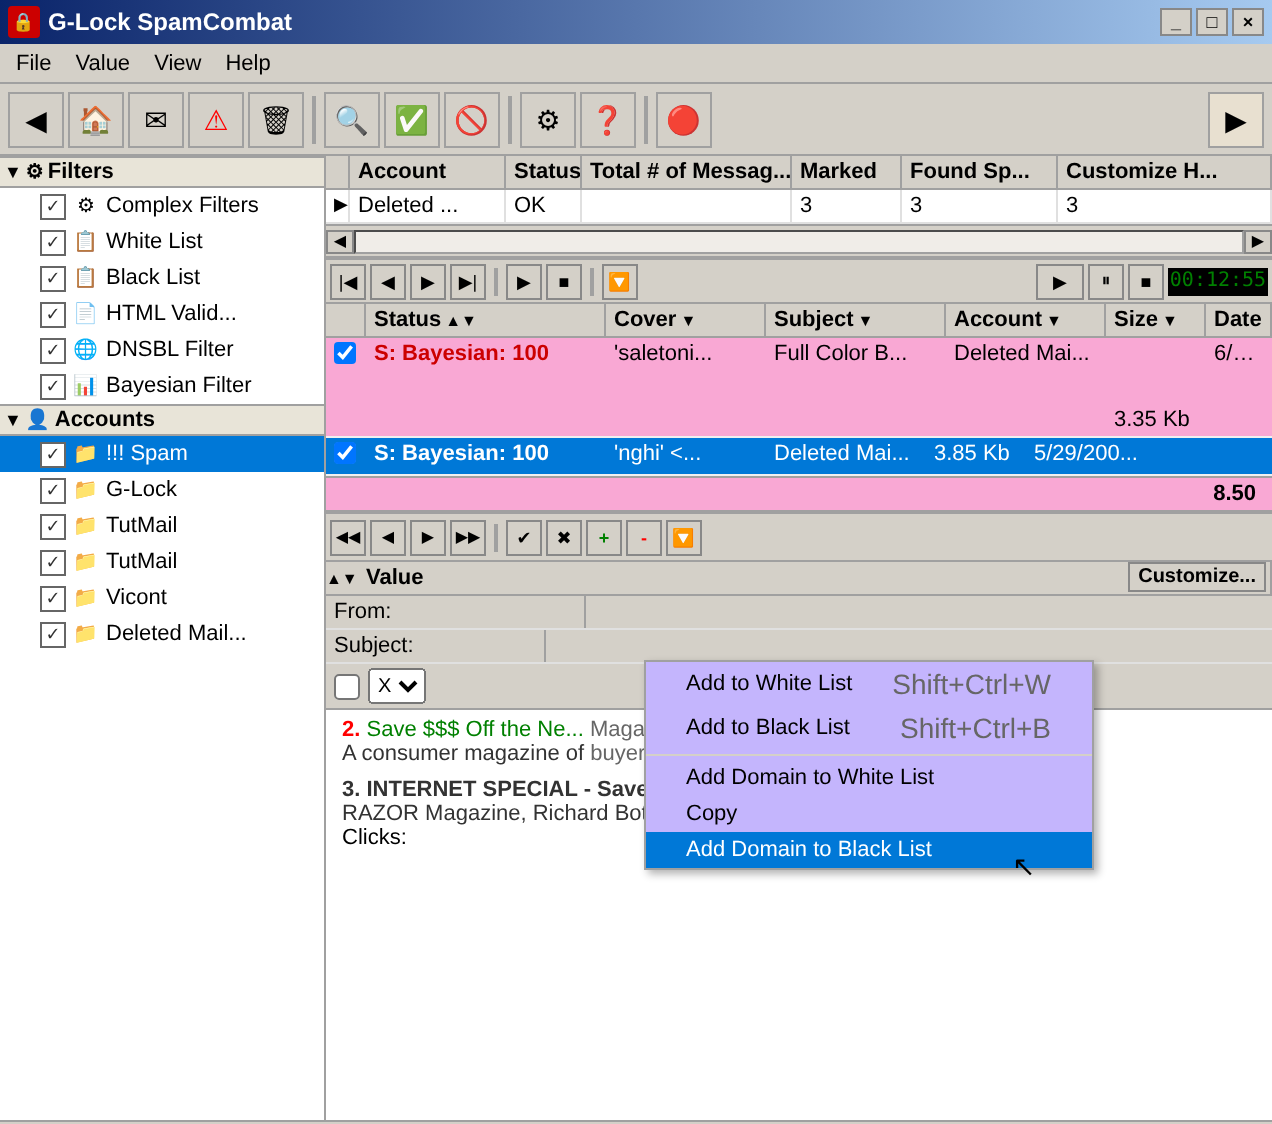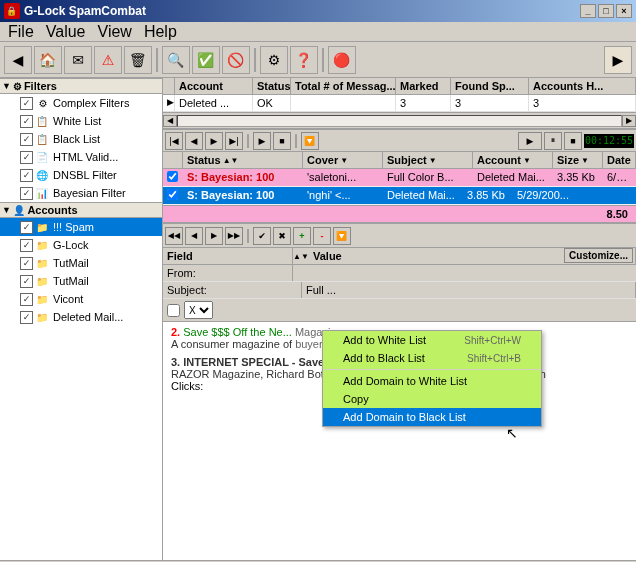--- a/index.html
+++ b/index.html
@@ -7,21 +7,21 @@
 
     
     .titlebar { background: linear-gradient(to right, #0a246a, #a6caf0); height: 22px; display: flex; align-items: center; padding: 0 4px; color: white; font-weight: bold; font-size: 12px; }
     .titlebar-icon { width: 16px; height: 16px; background: #cc0000; border-radius: 2px; margin-right: 4px; display: flex; align-items: center; justify-content: center; font-size: 9px; color: white; }
     .titlebar-title { flex: 1; }
     .titlebar-buttons { display: flex; gap: 2px; }
     .titlebar-btn { width: 16px; height: 14px; background: #d4d0c8; border: 1px solid #888; display: flex; align-items: center; justify-content: center; font-size: 9px; cursor: pointer; color: #000; }
 
     
     .menubar { background: #d4d0c8; height: 20px; display: flex; align-items: center; padding: 0 2px; border-bottom: 1px solid #a0a0a0; }
-    .menubar-item { padding: 2px 6px; font-size: 16px; cursor: pointer; text-align: center; }
+    .menubar-item { padding: 2px 6px; font-size: 11px; cursor: pointer; text-align: center; }
 
     
     .toolbar { background: #d4d0c8; height: 36px; display: flex; align-items: center; padding: 2px 4px; border-bottom: 1px solid #a0a0a0; gap: 2px; }
     .toolbar-btn { width: 28px; height: 28px; background: #d4d0c8; border: 1px solid #a0a0a0; display: flex; align-items: center; justify-content: center; cursor: pointer; font-size: 14px; }
     .toolbar-separator { width: 2px; height: 24px; background: #a0a0a0; margin: 0 2px; }
 
     
     .main-container { display: flex; flex-direction: column; height: calc(562px - 58px); }
 
     
@@ -56,24 +56,24 @@
     .msg-row.selected { background: #0078d7; color: white; }
     .msg-cell { padding: 2px 4px; font-size: 11px; overflow: hidden; text-overflow: ellipsis; white-space: nowrap; }
     .fv-cell { padding: 2px 4px; font-size: 11px; border-right: 1px solid #a0a0a0; overflow: hidden; text-overflow: ellipsis; white-space: nowrap; }
 
     
     .msg-preview { flex: 1; padding: 4px 8px; overflow-y: auto; font-size: 11px; background: white; }
     .msg-preview .spam-header { color: red; font-weight: bold; }
     .msg-preview .safe-text { color: green; }
 
     
-    .context-menu { position: absolute; background: #bef264; border: 1px solid #a0a0a0; box-shadow: 2px 2px 4px rgba(0,0,0,0.3); z-index: 1000; min-width: 220px; }
+    .context-menu { position: absolute; background: #c4b5fd; border: 1px solid #a0a0a0; box-shadow: 2px 2px 4px rgba(0,0,0,0.3); z-index: 1000; min-width: 220px; }
     .context-menu-item { padding: 3px 20px; font-size: 11px; cursor: pointer; display: flex; align-items: center; justify-content: space-between; }
     .context-menu-item:hover, .context-menu-item.highlighted { background: #0078d7; color: white; }
-    .context-menu-item .shortcut { color: #666; font-size: 10px; margin-left: 20px; }
+    .context-menu-item .shortcut { color: #666; font-size: 14px; margin-left: 20px; }
     .context-menu-separator { height: 1px; background: #d4d0c8; margin: 2px 0; }
 
     
     .h-scroll { height: 16px; background: #d4d0c8; border-top: 1px solid #a0a0a0; display: flex; align-items: center; }
     .h-scroll-track { flex: 1; height: 12px; background: #f0ede8; border: 1px inset #a0a0a0; }
 
     
     .nav-bar { background: #d4d0c8; height: 22px; display: flex; align-items: center; padding: 0 2px; border-bottom: 1px solid #a0a0a0; gap: 2px; }
     .nav-btn { width: 18px; height: 18px; background: #d4d0c8; border: 1px solid #888; display: flex; align-items: center; justify-content: center; font-size: 9px; cursor: pointer; }
 
@@ -227,21 +227,21 @@
     <div class="right-panel">
 
       <div class="accounts-table">
         <div class="table-header">
           <div class="table-header-cell expand-arrow" style="width:12px;"></div>
           <div class="table-header-cell" style="width:78px;">Account</div>
           <div class="table-header-cell" style="width:38px;">Status</div>
           <div class="table-header-cell" style="width:105px;">Total # of Messag...</div>
           <div class="table-header-cell" style="width:55px;">Marked</div>
           <div class="table-header-cell" style="width:78px;">Found Sp...</div>
-          <div class="table-header-cell" style="flex:1;">Accounts H...</div>
+          <div class="table-header-cell" style="flex:1;">Customize H...</div>
         </div>
         <div class="table-row">
           <div class="table-cell expand-arrow" style="width:12px;">▶</div>
           <div class="table-cell" style="width:78px;">Deleted ...</div>
           <div class="table-cell" style="width:38px;">OK</div>
           <div class="table-cell" style="width:105px;"></div>
           <div class="table-cell" style="width:55px;">3</div>
           <div class="table-cell" style="width:78px;">3</div>
           <div class="table-cell" style="flex:1;">3</div>
         </div>
@@ -302,21 +302,21 @@
               </div>
           </div>
 
           <div class="msg-list">
             <div class="msg-row">
               <div class="msg-cell" style="width:20px;"><input type="checkbox" checked="" style="width: 11px; height: 11px;"></div>
               <div class="msg-cell" style="width:120px;color:#cc0000;font-weight:bold;">S: Bayesian: 100</div>
               <div class="msg-cell" style="width:80px;">'saletoni...</div>
               <div class="msg-cell" style="width:90px;">Full Color B...</div>
               <div class="msg-cell" style="width:80px;">Deleted Mai...</div>
-              <div class="msg-cell" style="width:50px;">3.35 Kb</div>
+              <div class="msg-cell" style="width:50px;margin-top:33px;">3.35 Kb</div>
               <div class="msg-cell" style="flex:1;">6/2/2004 ...</div>
             </div>
             <div class="msg-row selected">
               <div class="msg-cell" style="width:20px;"><input type="checkbox" checked="" style="width: 11px; height: 11px;"></div>
               <div class="msg-cell" style="width:120px;font-weight:bold;">S: Bayesian: 100</div>
               <div class="msg-cell" style="width:80px;">'nghi' &lt;...</div>
               <div class="msg-cell" style="width:80px;">Deleted Mai...</div>
               <div class="msg-cell" style="width:50px;">3.85 Kb</div>
               <div class="msg-cell" style="flex:1;">5/29/200...</div>
             </div>
@@ -336,35 +336,33 @@
             <div class="nav-btn" style="font-size:8px;">▶▶</div>
             <div style="width:2px;height:14px;background:#a0a0a0;margin:0 2px;"></div>
             <div class="nav-btn">✔</div>
             <div class="nav-btn">✖</div>
             <div class="nav-btn" style="color:green;font-weight:bold;">+</div>
             <div class="nav-btn" style="color:red;font-weight:bold;">-</div>
             <div class="nav-btn">🔽</div>
           </div>
 
           <div style="display:flex;background:#d4d0c8;border-bottom:1px solid #a0a0a0;font-weight:bold;">
-            <div class="fv-cell" style="width:130px;">Field</div>
             <div style="display:flex;align-items:center;font-size:8px;width:16px;">▲▼</div>
             <div class="fv-cell" style="flex:1;position:relative;">
               <span>Value</span>
               <div style="position:absolute;right:2px;top:0;background:#d4d0c8;border:1px solid #888;padding:1px 4px;font-size:10px;cursor:pointer;">Customize...</div>
             </div>
           </div>
 
           <div>
             <div style="display:flex;border-bottom:1px solid #e0e0e0;">
               <div class="fv-cell" style="width:130px;">From:</div>
             </div>
             <div style="display:flex;border-bottom:1px solid #e0e0e0;">
-              <div class="fv-cell" style="width:139px;">Subject:</div>
-              <div class="fv-cell" style="flex:1;">Full ...</div>
+              <div class="fv-cell" style="width:110px;">Subject:</div>
             </div>
           </div>
 
           <div style="display:flex;align-items:center;background:#d4d0c8;border-bottom:1px solid #a0a0a0;padding:2px 4px;gap:4px;">
             <input type="checkbox" style="">
             <select style="font-size:10px;height:18px;">
               <option>X</option>
             </select>
           </div>
 

